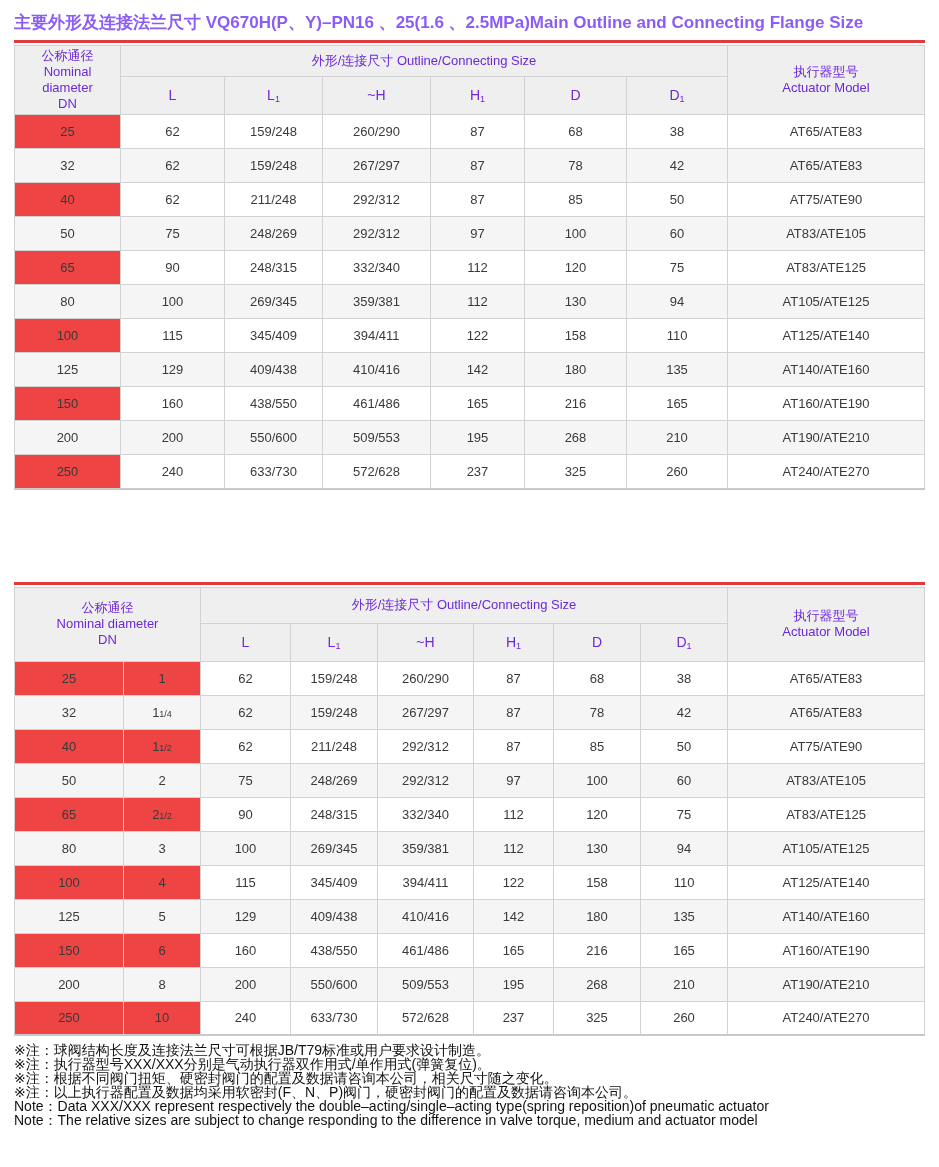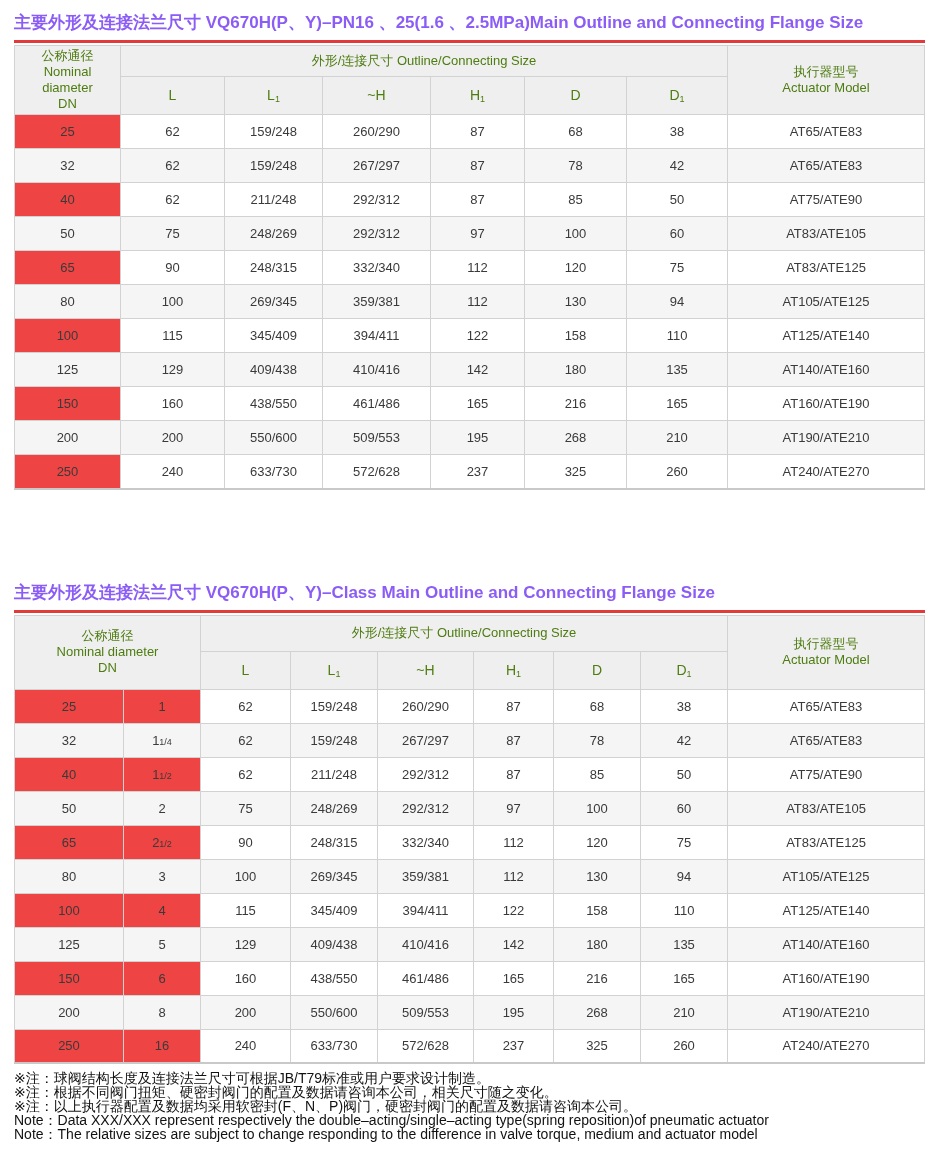--- a/index.html
+++ b/index.html
@@ -20,21 +20,21 @@
 
   table {
     width:100%; border-collapse:collapse; table-layout:fixed;
     font-size:13px; color:#3a3a3a;
     border-bottom:2px solid #c9c9c9;
   }
   th, td {
     border:1px solid #d2d2d2; text-align:center; vertical-align:middle;
     font-weight:normal; padding:0 2px;
   }
-  thead th { background:#efefef; color:#4d7c0f; }
+  thead th { background:#efefef; color:#6d28d9; }
   .group-row th { height:31px; }
   .sub-row th { height:38px; font-size:14px; }
   .pre { white-space:pre-line; line-height:16px; }
   tbody td { height:34px; background:#ffffff; }
   tbody tr:nth-child(even) td { background:#f5f5f5; }
   tbody td.fixed-col { background:#ef4444; }
   .sub  { font-size:9px; vertical-align:-2px; }
   .frac { font-size:9px; }
 
   .section-gap { height:92px; }
@@ -194,21 +194,20 @@
             <td>260</td>
             <td>AT240/ATE270</td>
           </tr>
         </tbody>
     </table>
   </section>
 
   <div class="section-gap"></div>
 
   <section id="table2-section">
-    <div class="tbl-title">主要外形及连接法兰尺寸 VQ670H(P、Y)–Class Main Outline and Connecting Flange Size</div>
     <div class="red-rule"></div>
     <table>
       <colgroup>
         <col style="width:109px">
           <col style="width:77px">
           <col style="width:90px">
         <col style="width:87px">
           <col style="width:96px">
           <col style="width:80px">
         <col style="width:87px">
@@ -339,34 +338,35 @@
             <td>200</td>
             <td>550/600</td>
             <td>509/553</td>
             <td>195</td>
             <td>268</td>
             <td>210</td>
             <td>AT190/ATE210</td>
           </tr>
           <tr>
             <td class="fixed-col">250</td>
-            <td class="fixed-col">16</td>
+            <td class="fixed-col">10</td>
             <td>240</td>
             <td>633/730</td>
             <td>572/628</td>
             <td>237</td>
             <td>325</td>
             <td>260</td>
             <td>AT240/ATE270</td>
           </tr>
         </tbody>
     </table>
   </section>
 
   <div class="notes">
     <div class="note-line">※注：球阀结构长度及连接法兰尺寸可根据JB/T79标准或用户要求设计制造。</div>
+    <div class="note-line">※注：执行器型号XXX/XXX分别是气动执行器双作用式/单作用式(弹簧复位)。</div>
     <div class="note-line">※注：根据不同阀门扭矩、硬密封阀门的配置及数据请咨询本公司，相关尺寸随之变化。</div>
     <div class="note-line">※注：以上执行器配置及数据均采用软密封(F、N、P)阀门，硬密封阀门的配置及数据请咨询本公司。</div>
     <div class="note-line">Note：Data XXX/XXX represent respectively the double–acting/single–acting type(spring reposition)of pneumatic actuator</div>
     <div class="note-line">Note：The relative sizes are subject to change responding to the difference in valve torque, medium and actuator model</div>
   </div>
 
 </div>
 
 </body></html>

